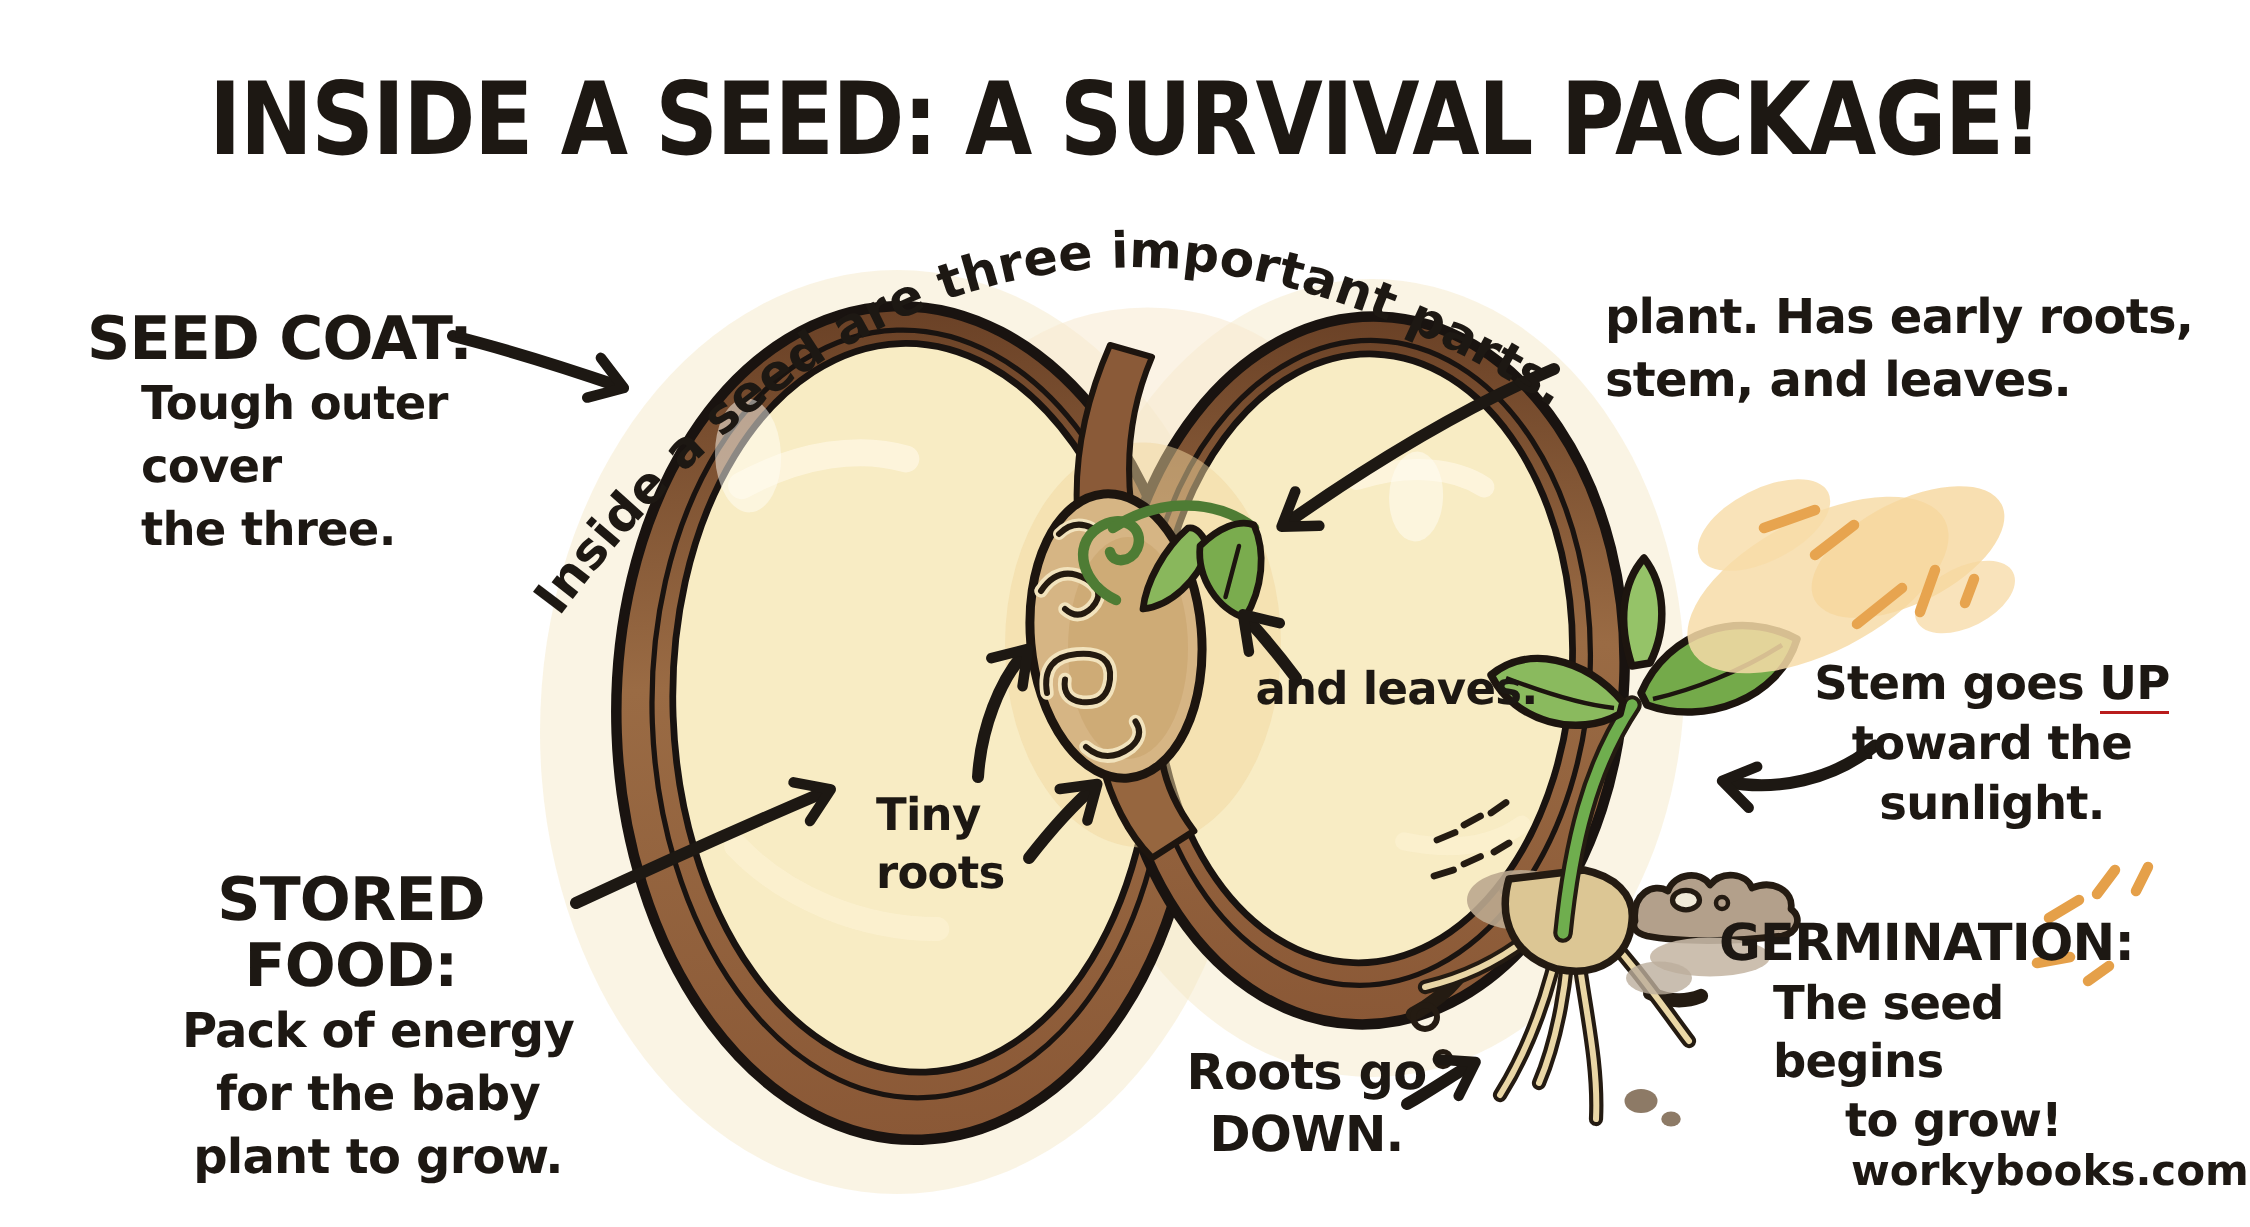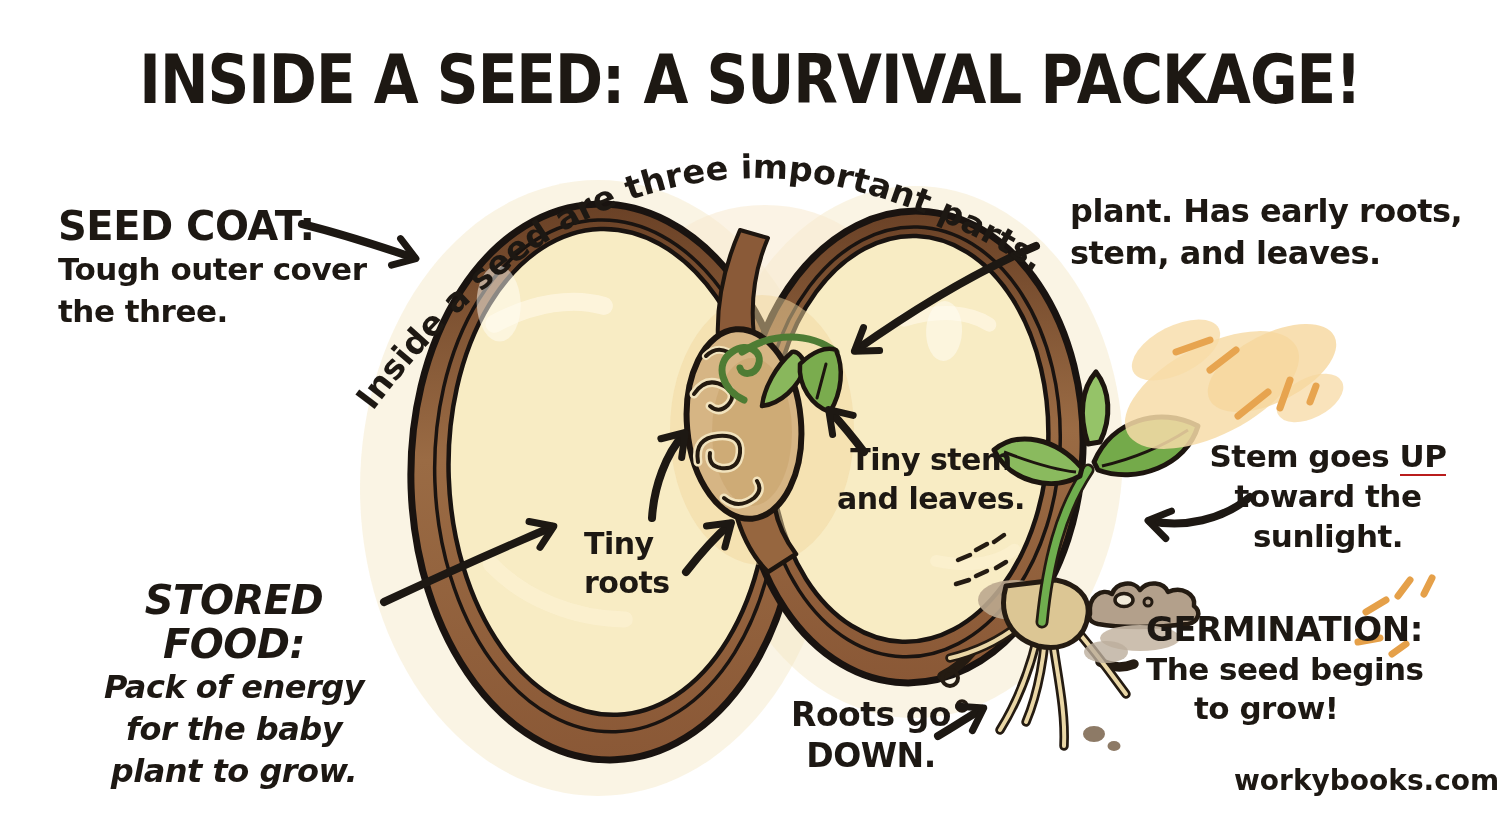--- a/index.html
+++ b/index.html
@@ -8,28 +8,28 @@
     background:#ffffff; font-family:"DejaVu Sans",sans-serif; color:#1d1813;
   }
   svg.fig{position:absolute;left:0;top:0;}
   .t{position:absolute; font-weight:700; color:#1d1813; letter-spacing:-0.5px;}
   .title{
     left:0; right:0; top:40px; text-align:center; font-size:58px;
     letter-spacing:-1px; transform:scaleY(1.16); transform-origin:top center;
     white-space:nowrap;
   }
   .block-heading{font-size:40px; line-height:44px;}
-  .block-line{font-size:31px; line-height:42px;}
+  .block-line{font-size:31px; line-height:42px;margin-left:36px;}
 
   .seed-coat{left:58px; top:204px; width:330px; text-align:left;}
   .embryo-txt{left:1046px; top:190px; width:430px; font-size:32px; line-height:42px;}
   .embryo-txt .ind{padding-left:24px;}
   .tiny-stem{left:836px; top:440px; width:190px; text-align:center; font-size:30px; line-height:39px;}
   .tiny-roots{left:584px; top:524px; width:122px; text-align:left; font-size:30px; line-height:39px;}
-  .stored-food{left:82px; top:578px; width:304px; text-align:center;font-style:italic;}
+  .stored-food{left:82px; top:578px; width:304px; text-align:center;}
   .stored-food .block-line{font-size:32px;}
   .stem-up{left:1194px; top:436px; width:268px; text-align:center; font-size:31px; line-height:40px;}
   .stem-up .up{border-bottom:2px solid #b91c1c; padding-bottom:0px;}
   .germination{left:1146px; top:608px; width:310px; text-align:left;}
   .germination .block-heading{font-size:34px; line-height:42px;}
   .germination .block-line{font-size:31px; line-height:39px;}
   .germination .ind{padding-left:48px;}
   .roots-down{left:786px; top:694px; width:170px; text-align:center; font-size:33px; line-height:41px;}
   .watermark{left:1234px; top:764px; font-size:28px; letter-spacing:0px;}
 </style>
@@ -211,21 +211,20 @@
     <div class="block-line">Tough outer cover</div>
     <div class="block-line">the three.</div>
   </div>
 
   <div class="t embryo-txt">
     <div class="ind">plant. Has early roots,</div>
     <div class="ind">stem, and leaves.</div>
   </div>
 
   <div class="t tiny-stem">
-    <div>Tiny stem</div>
     <div>and leaves.</div>
   </div>
 
   <div class="t tiny-roots">
     <div>Tiny</div>
     <div>roots</div>
   </div>
 
   <div class="t stored-food">
     <div class="block-heading">STORED FOOD:</div>

